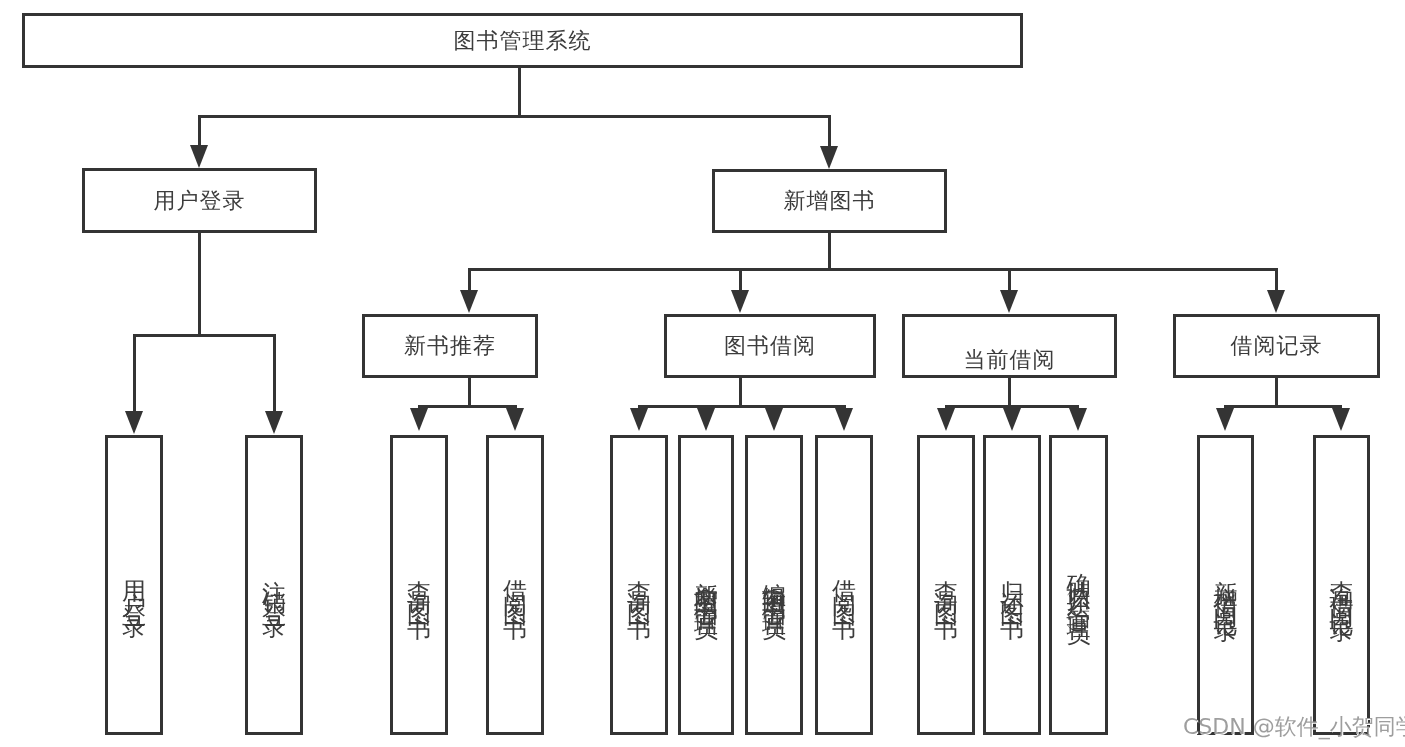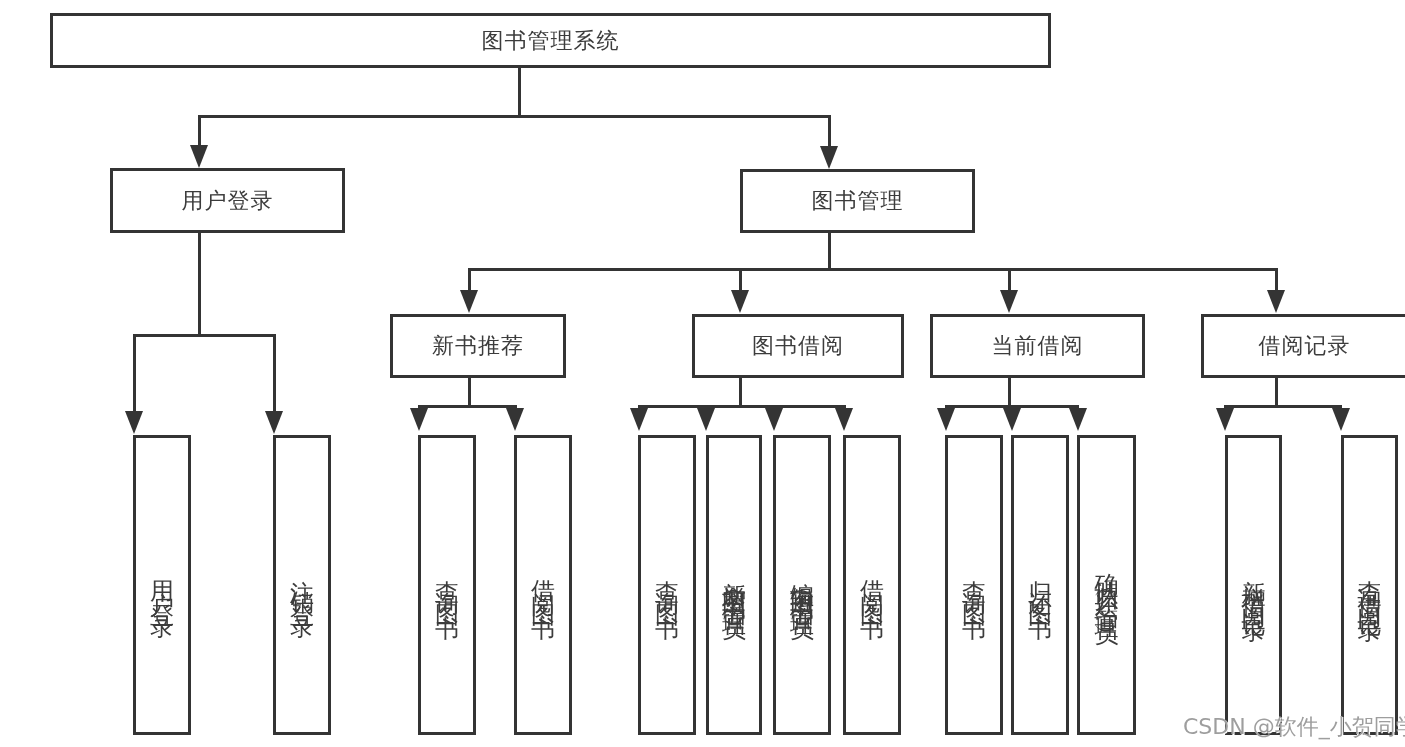--- a/index.html
+++ b/index.html
@@ -17,21 +17,20 @@
     color:var(--text);
     overflow:hidden;
   }
   .node{
     position:absolute;
     box-sizing:border-box;
     border:3px solid var(--line);
     background:var(--bg);
     display:flex;align-items:center;justify-content:center;
     text-align:center;
-    margin-left:28px;
   }
   .hdr{font-size:22px;letter-spacing:1px;}
   .leaf{top:435px;height:300px;width:58px;}
   .v{
     writing-mode:vertical-rl;
     text-orientation:mixed;
     font-size:24px;
     line-height:1;
     white-space:nowrap;
   }
@@ -60,30 +59,30 @@
 <div id="canvas">
 
   <div class="node hdr" style="left:22px;top:13px;width:1001px;height:55px;">
     <span>图书管理系统</span>
   </div>
 
   <div class="node hdr" style="left:82px;top:168px;width:235px;height:65px;">
     <span>用户登录</span>
   </div>
   <div class="node hdr" style="left:712px;top:169px;width:235px;height:64px;">
-    <span>图书管理</span>
+    <span>新增图书</span>
   </div>
 
   <div class="node hdr" style="left:362px;top:314px;width:176px;height:64px;">
     <span>新书推荐</span>
   </div>
   <div class="node hdr" style="left:664px;top:314px;width:212px;height:64px;">
     <span>图书借阅</span>
   </div>
-  <div class="node hdr" style="left:902px;top:314px;width:215px;height:64px;">
+  <div class="node hdr" style="left:902px;top:314px;width:215px;height:64px;align-items:flex-end;">
     <span>当前借阅</span>
   </div>
   <div class="node hdr" style="left:1173px;top:314px;width:207px;height:64px;">
     <span>借阅记录</span>
   </div>
 
   <div class="node leaf" style="left:105px;">
     <span class="v ls4">用户登录</span>
   </div>
   <div class="node leaf" style="left:245px;">

